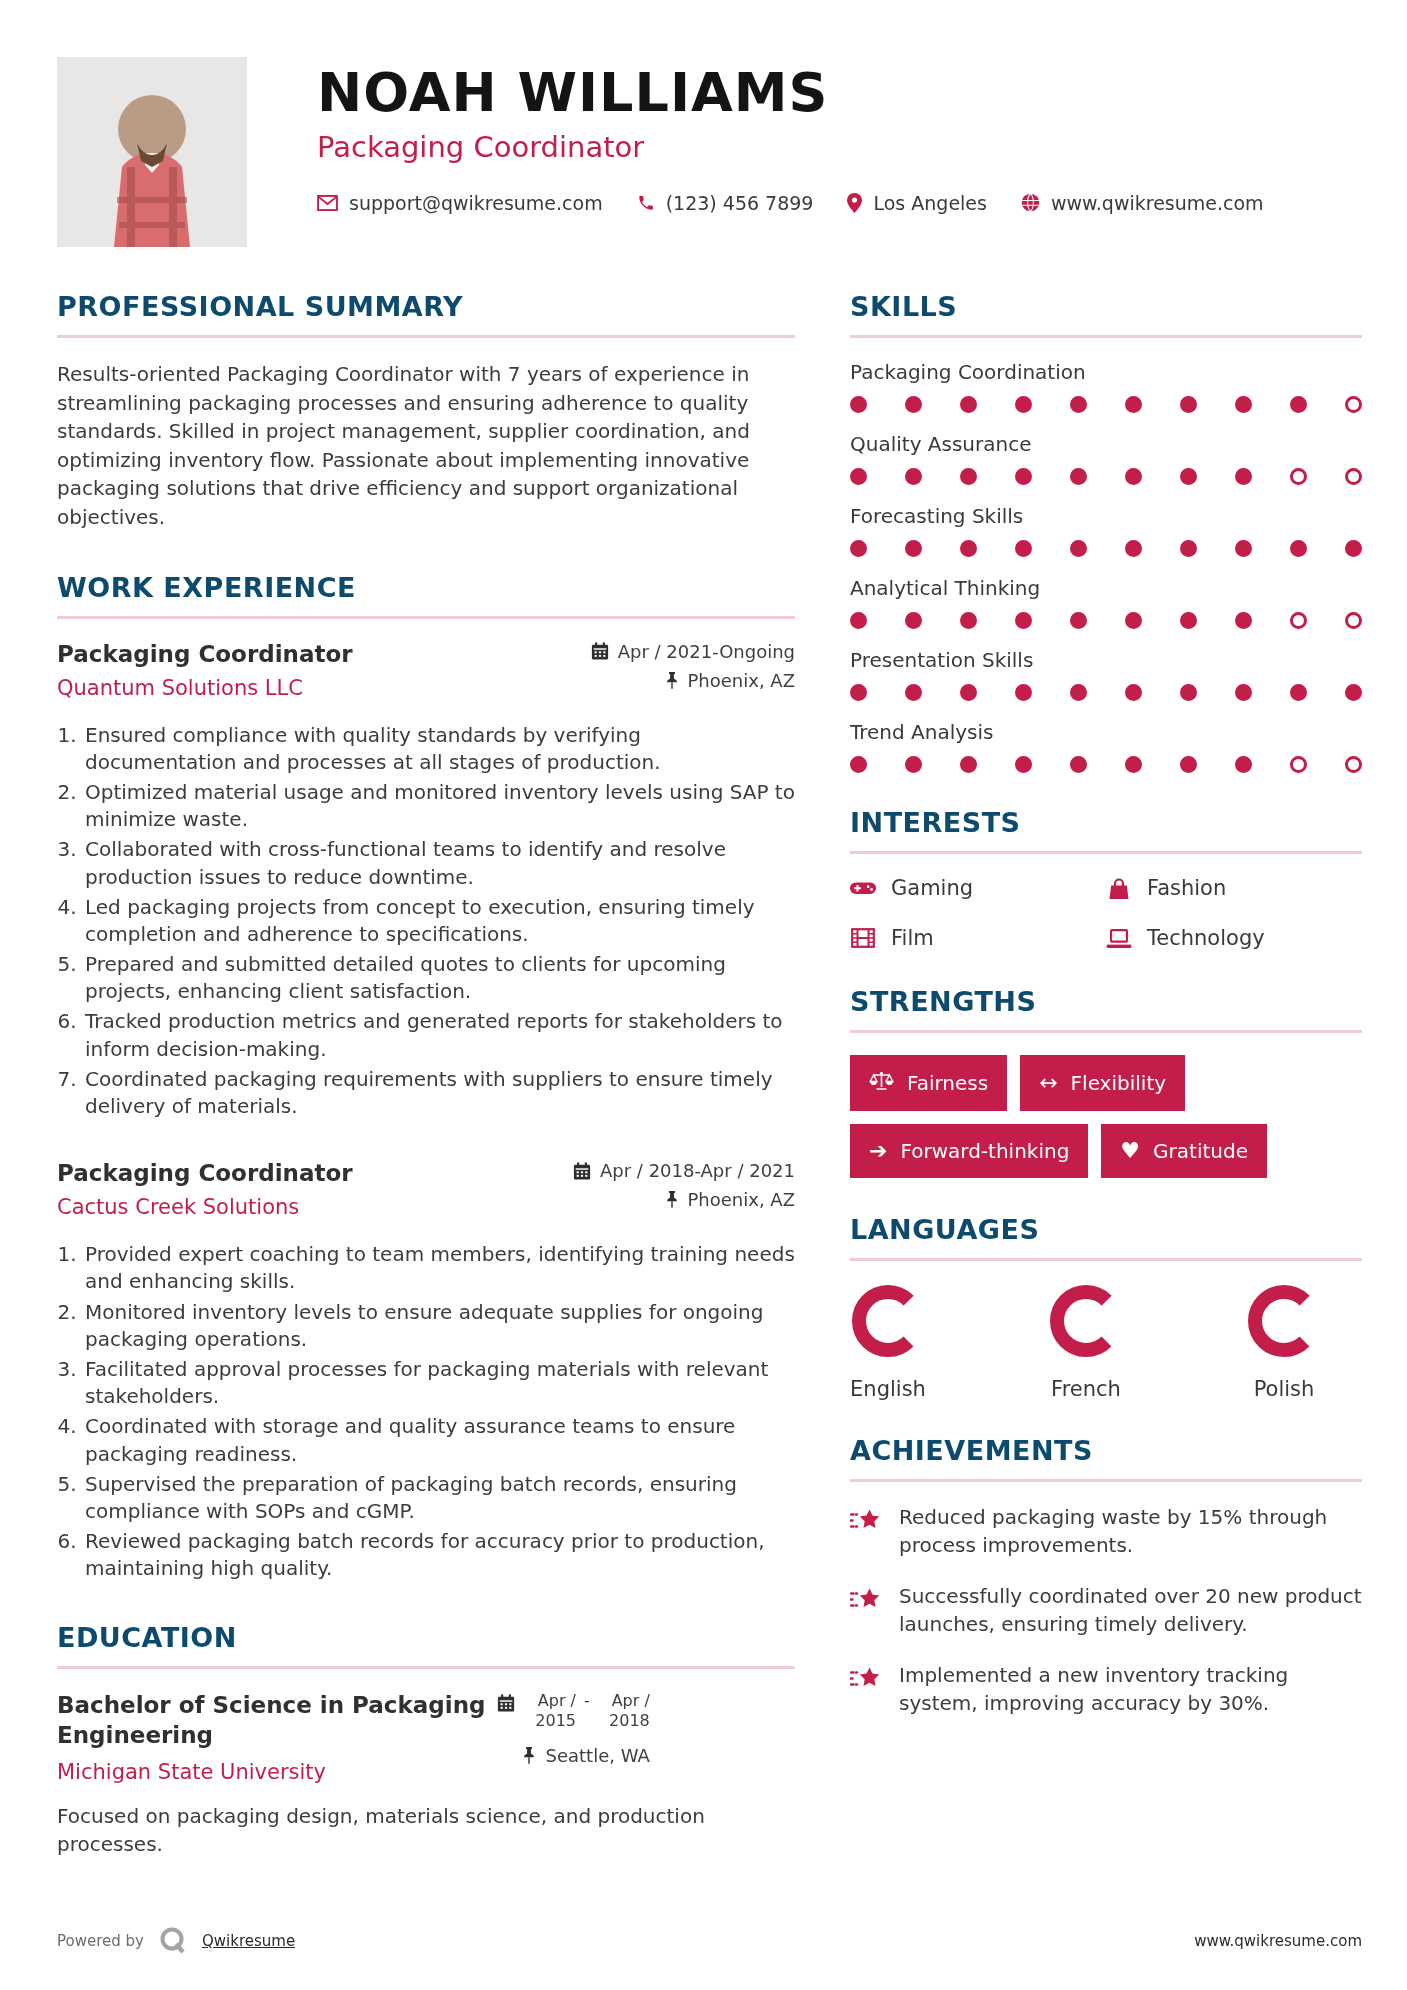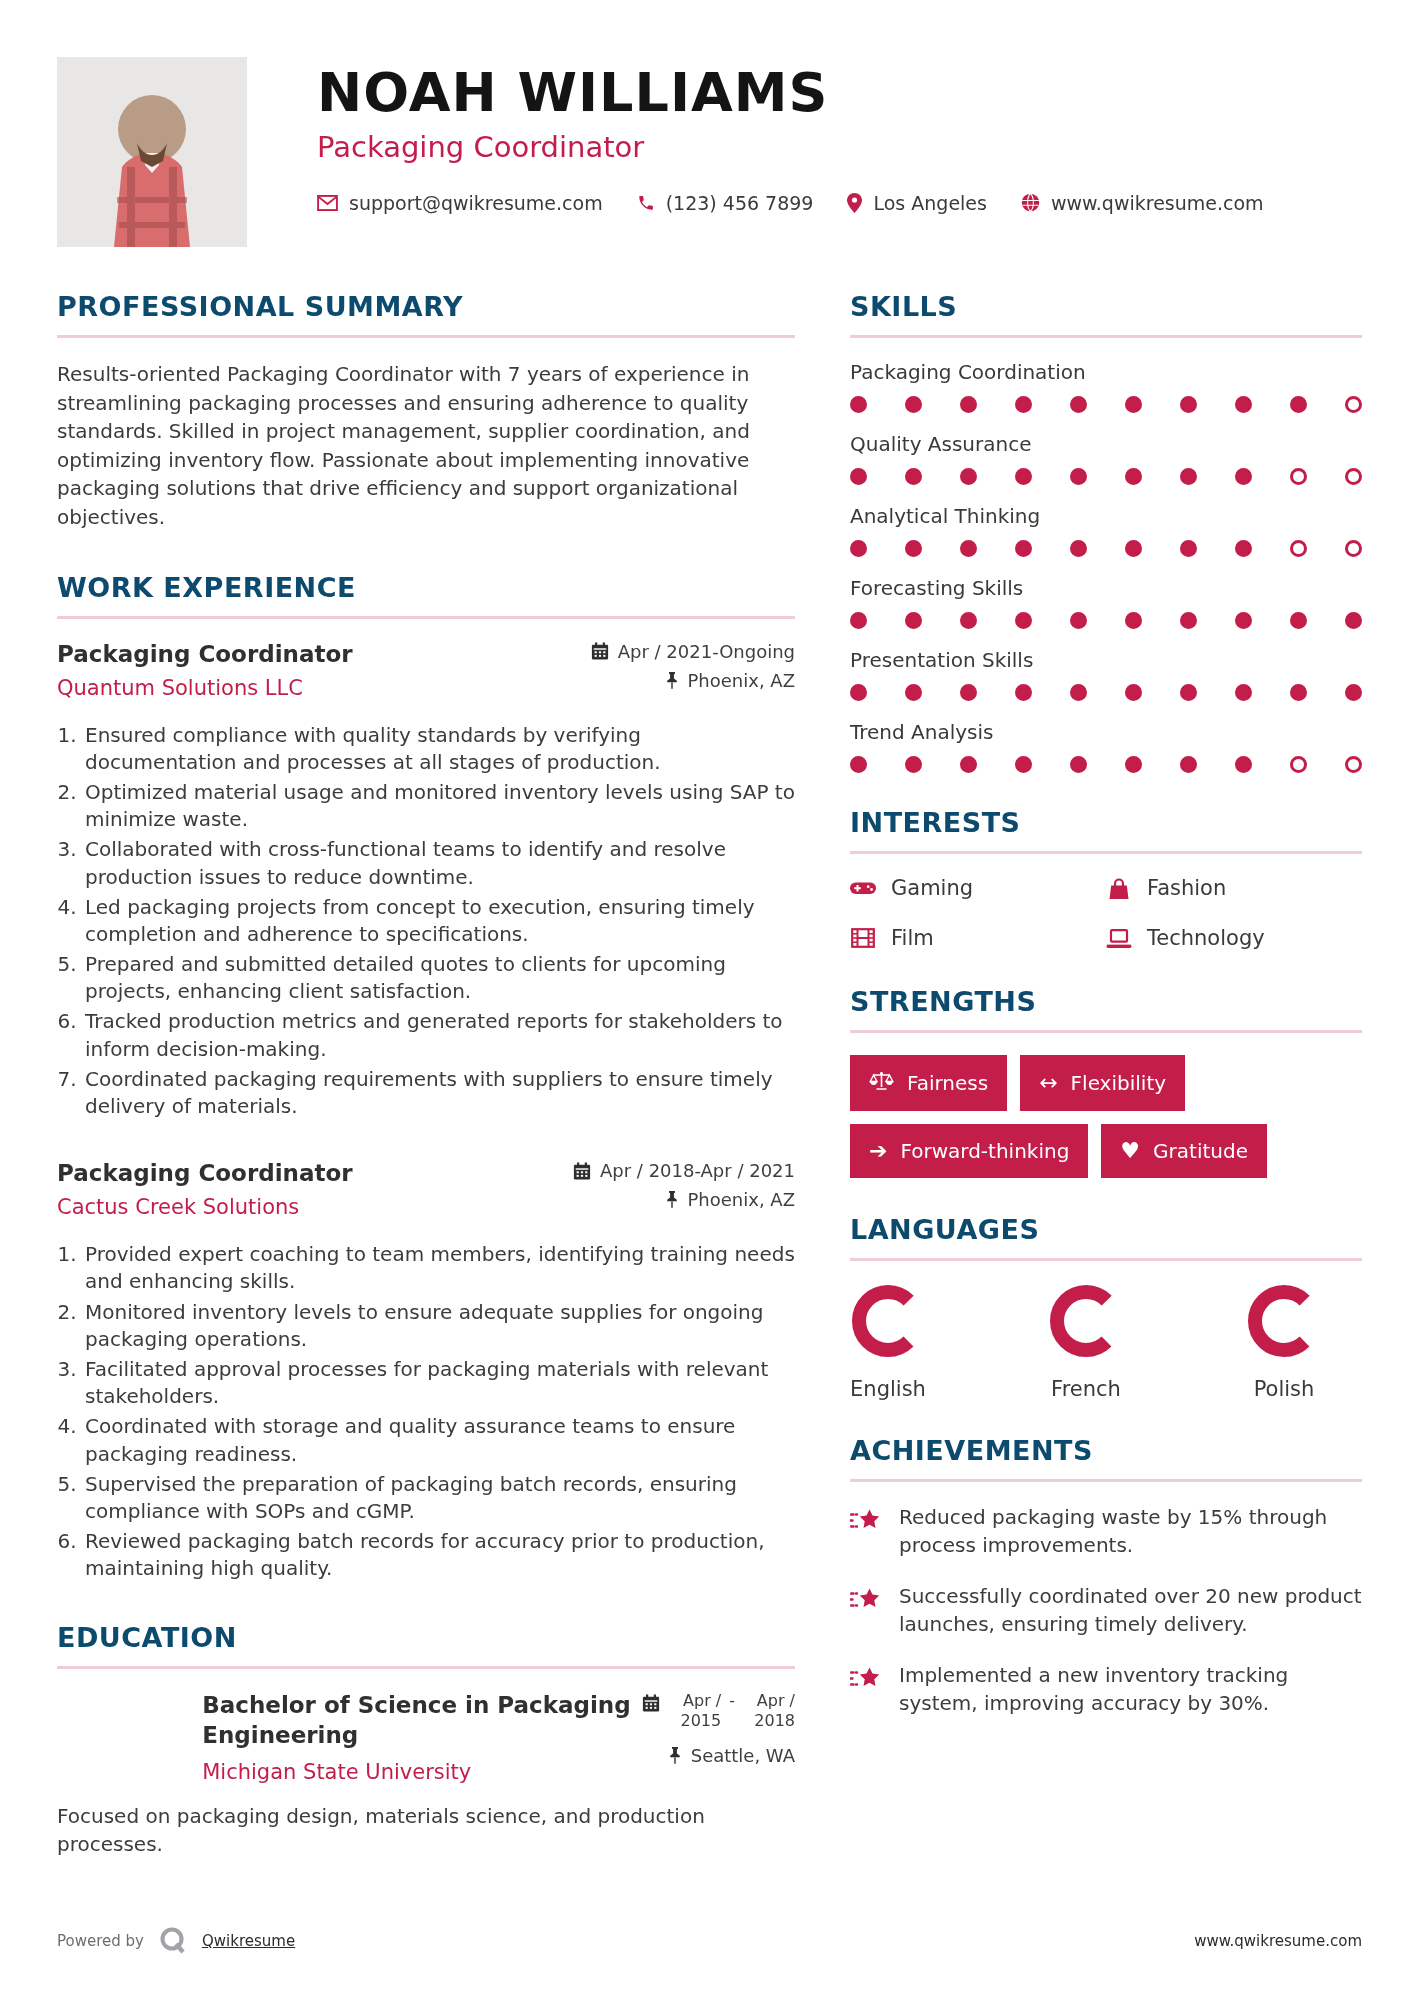--- a/index.html
+++ b/index.html
@@ -42,21 +42,21 @@
   .job { margin-bottom:40px; }
   .job-head { display:flex; justify-content:space-between; align-items:flex-start; }
   .job-title { font-size:23px; font-weight:bold; color:#303030; }
   .job-company { font-size:21px; color:var(--accent); margin-top:9px; }
   .job-meta { text-align:right; font-size:18px; color:#3f3f3f; flex:0 0 auto; }
   .meta-line { display:flex; justify-content:flex-end; align-items:center; gap:9px; margin-bottom:8px; }
   .bullets { margin:22px 0 0 0; padding-left:26px; font-size:20px; line-height:1.36; color:#3c3c3c; }
   .bullets li { margin-bottom:3px; padding-left:2px; }
 
   
-  .edu-head { display:flex; justify-content:flex-end; align-items:flex-start; }
+  .edu-head { display:flex; justify-content:flex-start; align-items:flex-start; }
   .edu-degree { font-size:23px; font-weight:bold; color:#303030; width:440px; line-height:1.3; }
   .edu-dates { display:flex; align-items:flex-start; gap:8px; font-size:16px; color:#3f3f3f; line-height:1.25; }
   .edu-date-block { width:52px; }
   .edu-desc { font-size:20px; line-height:1.4; color:#3c3c3c; margin-top:18px; }
 
   
   .skill { margin-bottom:19px; }
   .skill-name { font-size:20px; color:#3a3a3a; margin-bottom:12px; }
   .dots { display:flex; justify-content:space-between; }
   .dot { width:17px; height:17px; border-radius:50%; border:3px solid var(--accent); background:#fff; }
@@ -326,48 +326,48 @@
                 <span class="dot filled"></span>
                 <span class="dot filled"></span>
                 <span class="dot filled"></span>
                 <span class="dot filled"></span>
                 <span class="dot"></span>
                 <span class="dot"></span>
               </div>
             </div>
 
             <div class="skill">
+              <div class="skill-name">Forecasting Skills</div>
+              <div class="dots">
+                <span class="dot filled"></span>
+                <span class="dot filled"></span>
+                <span class="dot filled"></span>
+                <span class="dot filled"></span>
+                <span class="dot filled"></span>
+                <span class="dot filled"></span>
+                <span class="dot filled"></span>
+                <span class="dot filled"></span>
+                <span class="dot filled"></span>
+                <span class="dot filled"></span>
+              </div>
+            </div>
+
+            <div class="skill">
               <div class="skill-name">Analytical Thinking</div>
               <div class="dots">
                 <span class="dot filled"></span>
                 <span class="dot filled"></span>
                 <span class="dot filled"></span>
                 <span class="dot filled"></span>
                 <span class="dot filled"></span>
                 <span class="dot filled"></span>
                 <span class="dot filled"></span>
                 <span class="dot filled"></span>
                 <span class="dot"></span>
                 <span class="dot"></span>
-              </div>
-            </div>
-
-            <div class="skill">
-              <div class="skill-name">Forecasting Skills</div>
-              <div class="dots">
-                <span class="dot filled"></span>
-                <span class="dot filled"></span>
-                <span class="dot filled"></span>
-                <span class="dot filled"></span>
-                <span class="dot filled"></span>
-                <span class="dot filled"></span>
-                <span class="dot filled"></span>
-                <span class="dot filled"></span>
-                <span class="dot filled"></span>
-                <span class="dot filled"></span>
               </div>
             </div>
 
             <div class="skill">
               <div class="skill-name">Presentation Skills</div>
               <div class="dots">
                 <span class="dot filled"></span>
                 <span class="dot filled"></span>
                 <span class="dot filled"></span>
                 <span class="dot filled"></span>

